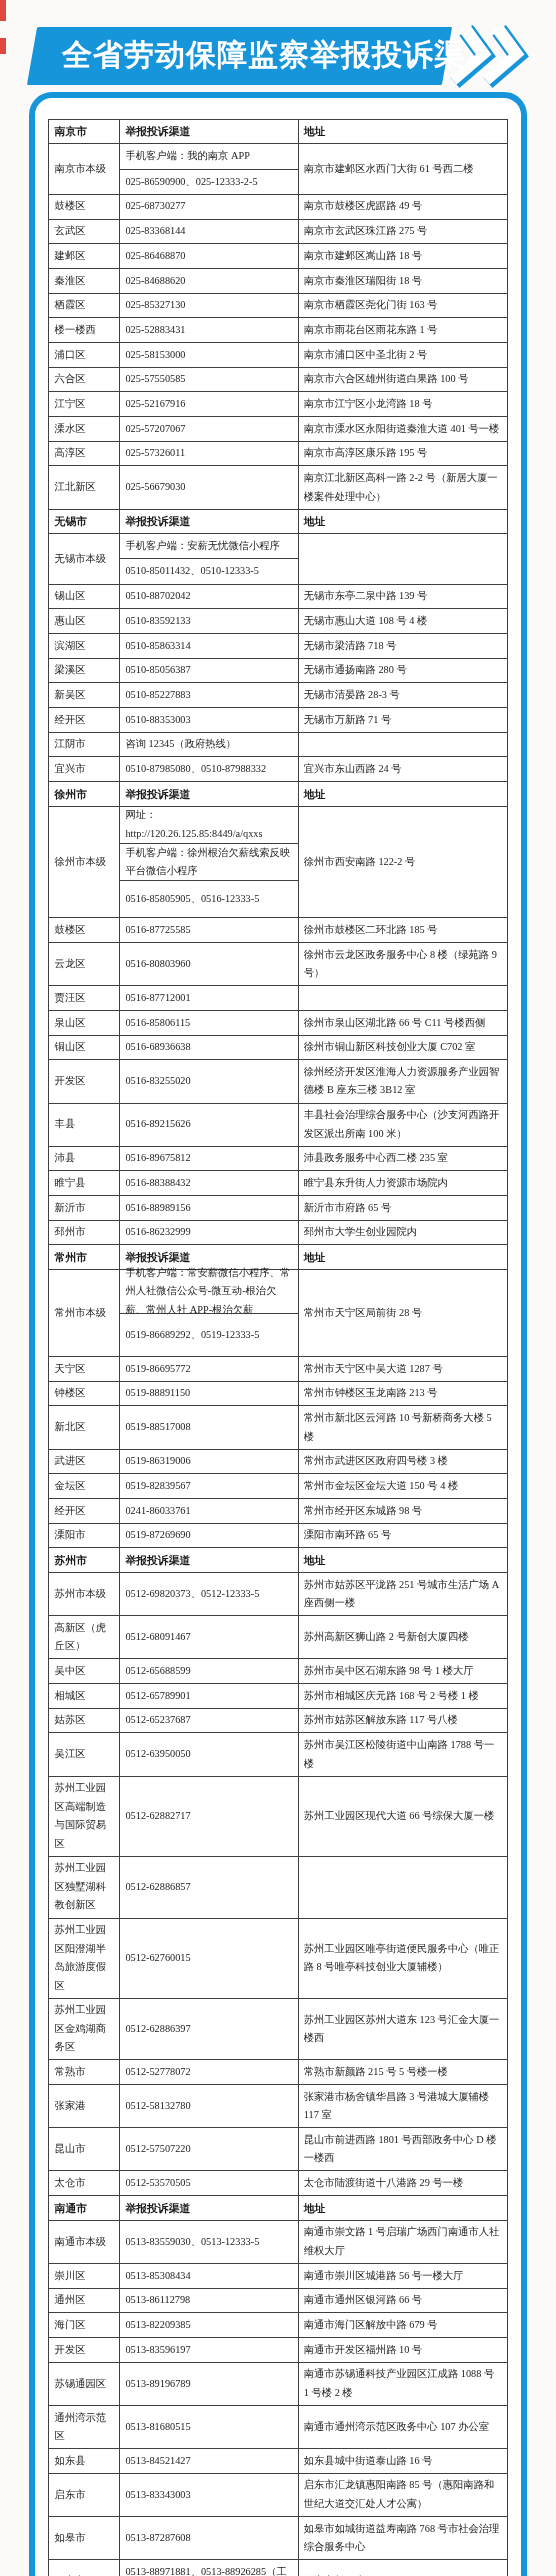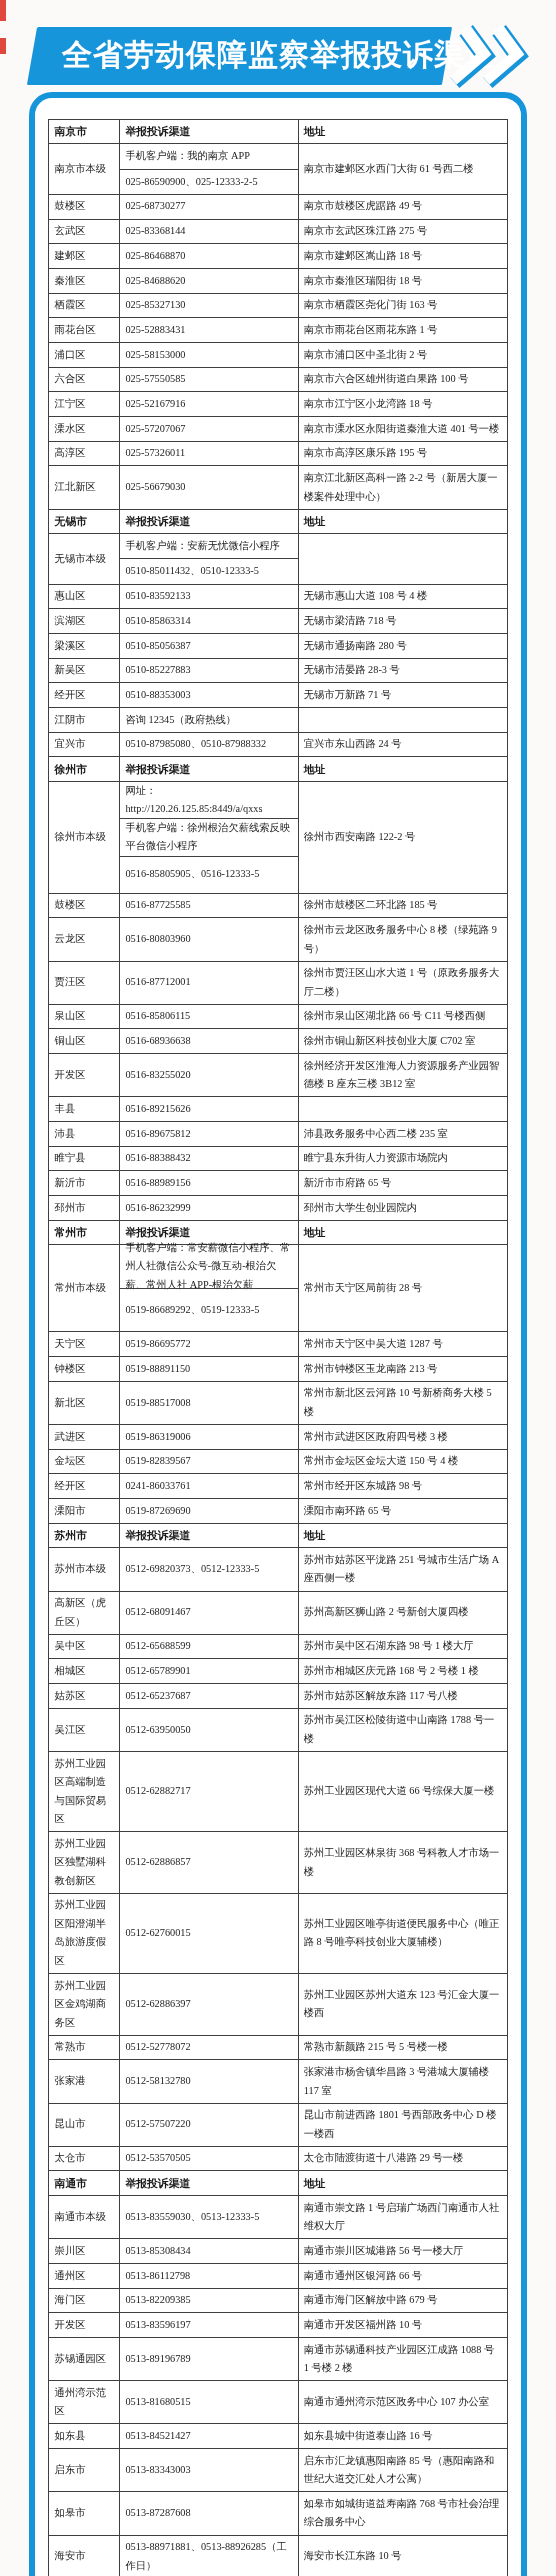--- a/index.html
+++ b/index.html
@@ -99,21 +99,21 @@
           <div class="c1">秦淮区</div>
           <div class="c2">025-84688620</div>
           <div class="c3">南京市秦淮区瑞阳街 18 号</div>
         </div>
         <div class="row">
           <div class="c1">栖霞区</div>
           <div class="c2">025-85327130</div>
           <div class="c3">南京市栖霞区尧化门街 163 号</div>
         </div>
         <div class="row">
-          <div class="c1">雨花台区</div>
+          <div class="c1">楼一楼西</div>
           <div class="c2">025-52883431</div>
           <div class="c3">南京市雨花台区雨花东路 1 号</div>
         </div>
         <div class="row">
           <div class="c1">浦口区</div>
           <div class="c2">025-58153000</div>
           <div class="c3">南京市浦口区中圣北街 2 号</div>
         </div>
         <div class="row">
           <div class="c1">六合区</div>
@@ -146,20 +146,25 @@
           <div class="c1 b">无锡市</div>
           <div class="c2 b">举报投诉渠道</div>
           <div class="c3 b">地址</div>
         </div>
         <div class="row">
           <div class="c1">无锡市本级</div>
           <div class="c2 stack">
             <div class="sub">手机客户端：安薪无忧微信小程序</div>
             <div class="sub">0510-85011432、0510-12333-5</div>
           </div>
+        </div>
+        <div class="row">
+          <div class="c1">锡山区</div>
+          <div class="c2">0510-88702042</div>
+          <div class="c3">无锡市东亭二泉中路 139 号</div>
         </div>
         <div class="row">
           <div class="c1">惠山区</div>
           <div class="c2">0510-83592133</div>
           <div class="c3">无锡市惠山大道 108 号 4 楼</div>
         </div>
         <div class="row">
           <div class="c1">滨湖区</div>
           <div class="c2">0510-85863314</div>
           <div class="c3">无锡市梁清路 718 号</div>
@@ -211,40 +216,40 @@
           <div class="c3">徐州市鼓楼区二环北路 185 号</div>
         </div>
         <div class="row">
           <div class="c1">云龙区</div>
           <div class="c2">0516-80803960</div>
           <div class="c3">徐州市云龙区政务服务中心 8 楼（绿苑路 9 号）</div>
         </div>
         <div class="row">
           <div class="c1">贾汪区</div>
           <div class="c2">0516-87712001</div>
-          <div class="c3">徐州市贾汪区山水大道 1 号（原政务服务大厅二楼）</div>
         </div>
         <div class="row">
           <div class="c1">泉山区</div>
           <div class="c2">0516-85806115</div>
           <div class="c3">徐州市泉山区湖北路 66 号 C11 号楼西侧</div>
         </div>
         <div class="row">
           <div class="c1">铜山区</div>
           <div class="c2">0516-68936638</div>
           <div class="c3">徐州市铜山新区科技创业大厦 C702 室</div>
         </div>
         <div class="row">
           <div class="c1">开发区</div>
           <div class="c2">0516-83255020</div>
           <div class="c3">徐州经济开发区淮海人力资源服务产业园智德楼 B 座东三楼 3B12 室</div>
         </div>
         <div class="row">
           <div class="c1">丰县</div>
           <div class="c2">0516-89215626</div>
+          <div class="c3">丰县社会治理综合服务中心（沙支河西路开发区派出所南 100 米）</div>
         </div>
         <div class="row">
           <div class="c1">沛县</div>
           <div class="c2">0516-89675812</div>
           <div class="c3">沛县政务服务中心西二楼 235 室</div>
         </div>
         <div class="row">
           <div class="c1">睢宁县</div>
           <div class="c2">0516-88388432</div>
           <div class="c3">睢宁县东升街人力资源市场院内</div>
@@ -347,21 +352,20 @@
           <div class="c3">苏州市吴江区松陵街道中山南路 1788 号一楼</div>
         </div>
         <div class="row">
           <div class="c1">苏州工业园区高端制造与国际贸易区</div>
           <div class="c2">0512-62882717</div>
           <div class="c3">苏州工业园区现代大道 66 号综保大厦一楼</div>
         </div>
         <div class="row">
           <div class="c1">苏州工业园区独墅湖科教创新区</div>
           <div class="c2">0512-62886857</div>
-          <div class="c3">苏州工业园区林泉街 368 号科教人才市场一楼</div>
         </div>
         <div class="row">
           <div class="c1">苏州工业园区阳澄湖半岛旅游度假区</div>
           <div class="c2">0512-62760015</div>
           <div class="c3">苏州工业园区唯亭街道便民服务中心（唯正路 8 号唯亭科技创业大厦辅楼）</div>
         </div>
         <div class="row">
           <div class="c1">苏州工业园区金鸡湖商务区</div>
           <div class="c2">0512-62886397</div>
           <div class="c3">苏州工业园区苏州大道东 123 号汇金大厦一楼西</div>

